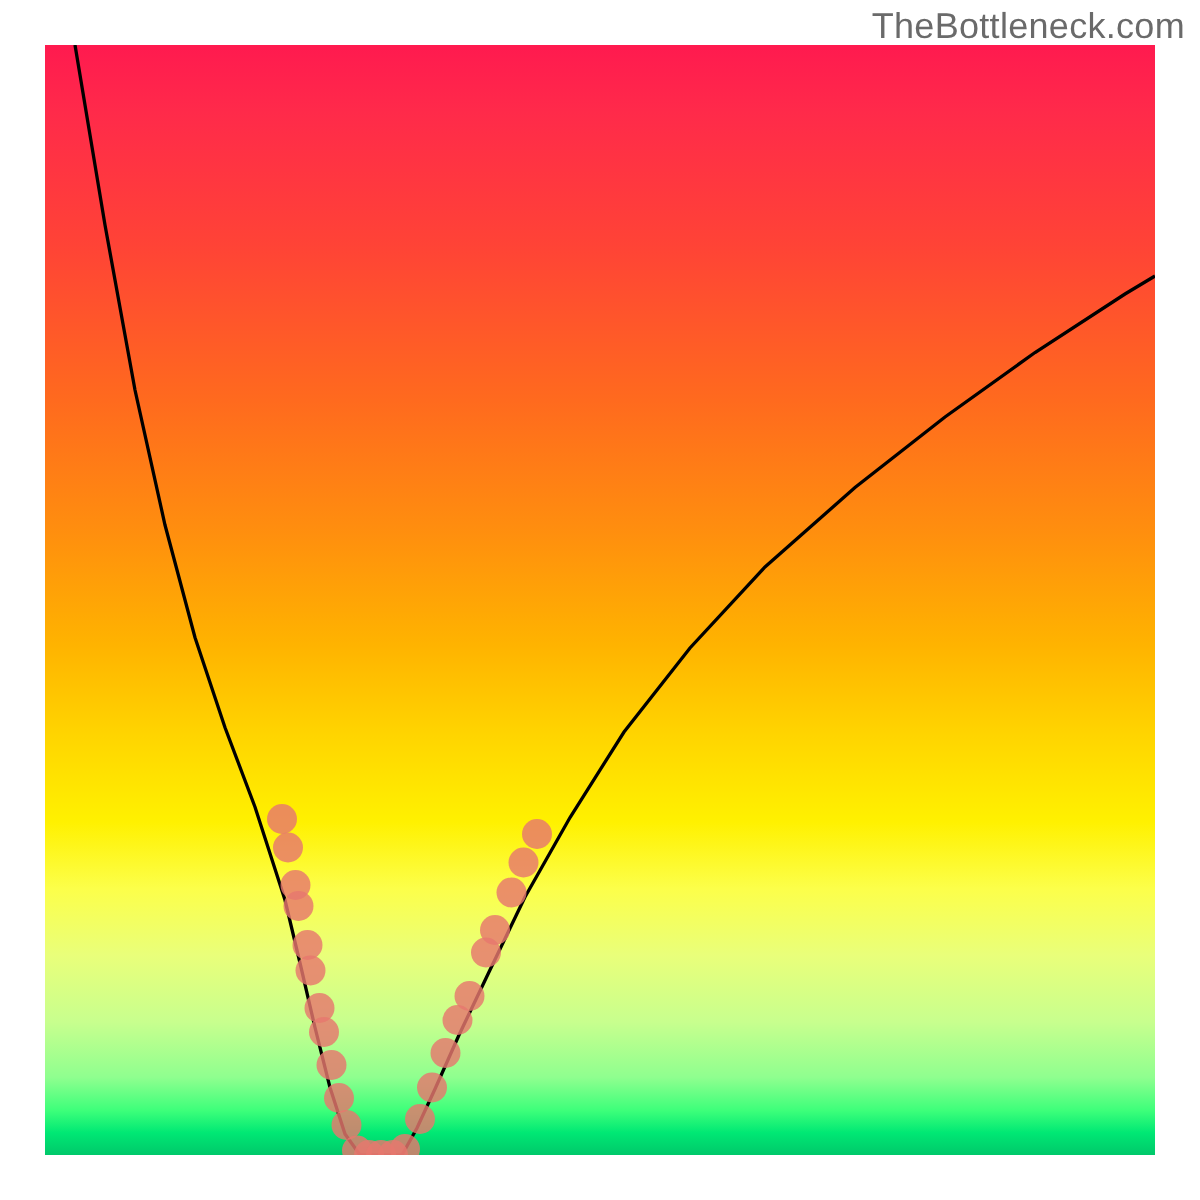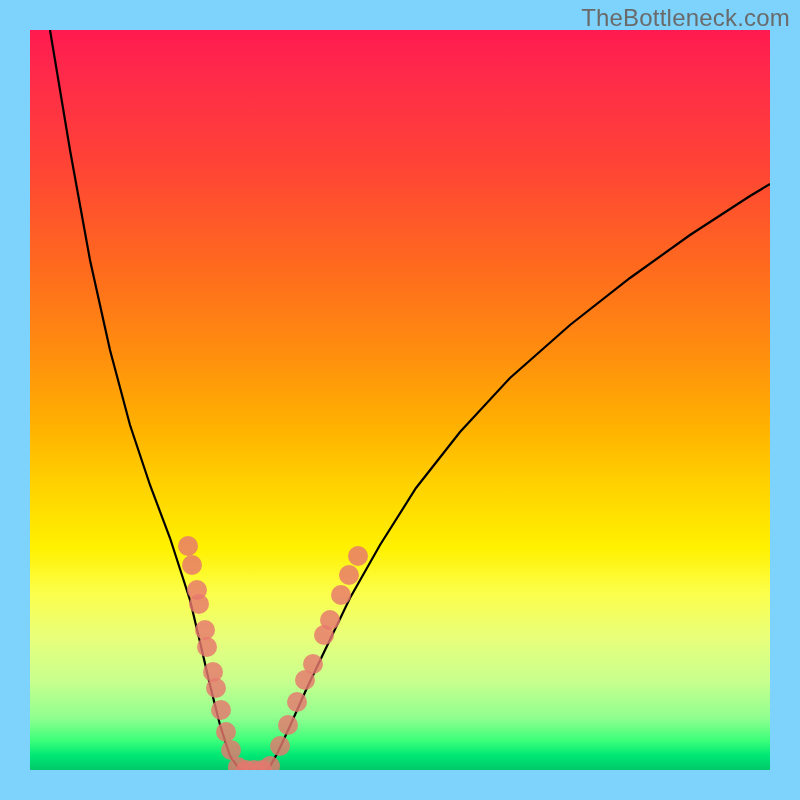--- a/index.html
+++ b/index.html
@@ -10,21 +10,21 @@
     overflow: hidden;
     background: #000;
     font-family: Arial, Helvetica, sans-serif;
   }
   .frame {
     position: absolute;
     top: 0;
     left: 0;
     width: 800px;
     height: 800px;
-    background: #7dd3fc;
+    background: #ffffff;
   }
   .plot-area {
     position: absolute;
     top: 30px;
     left: 30px;
     width: 740px;
     height: 740px;
     
     background: linear-gradient(
       to bottom,

